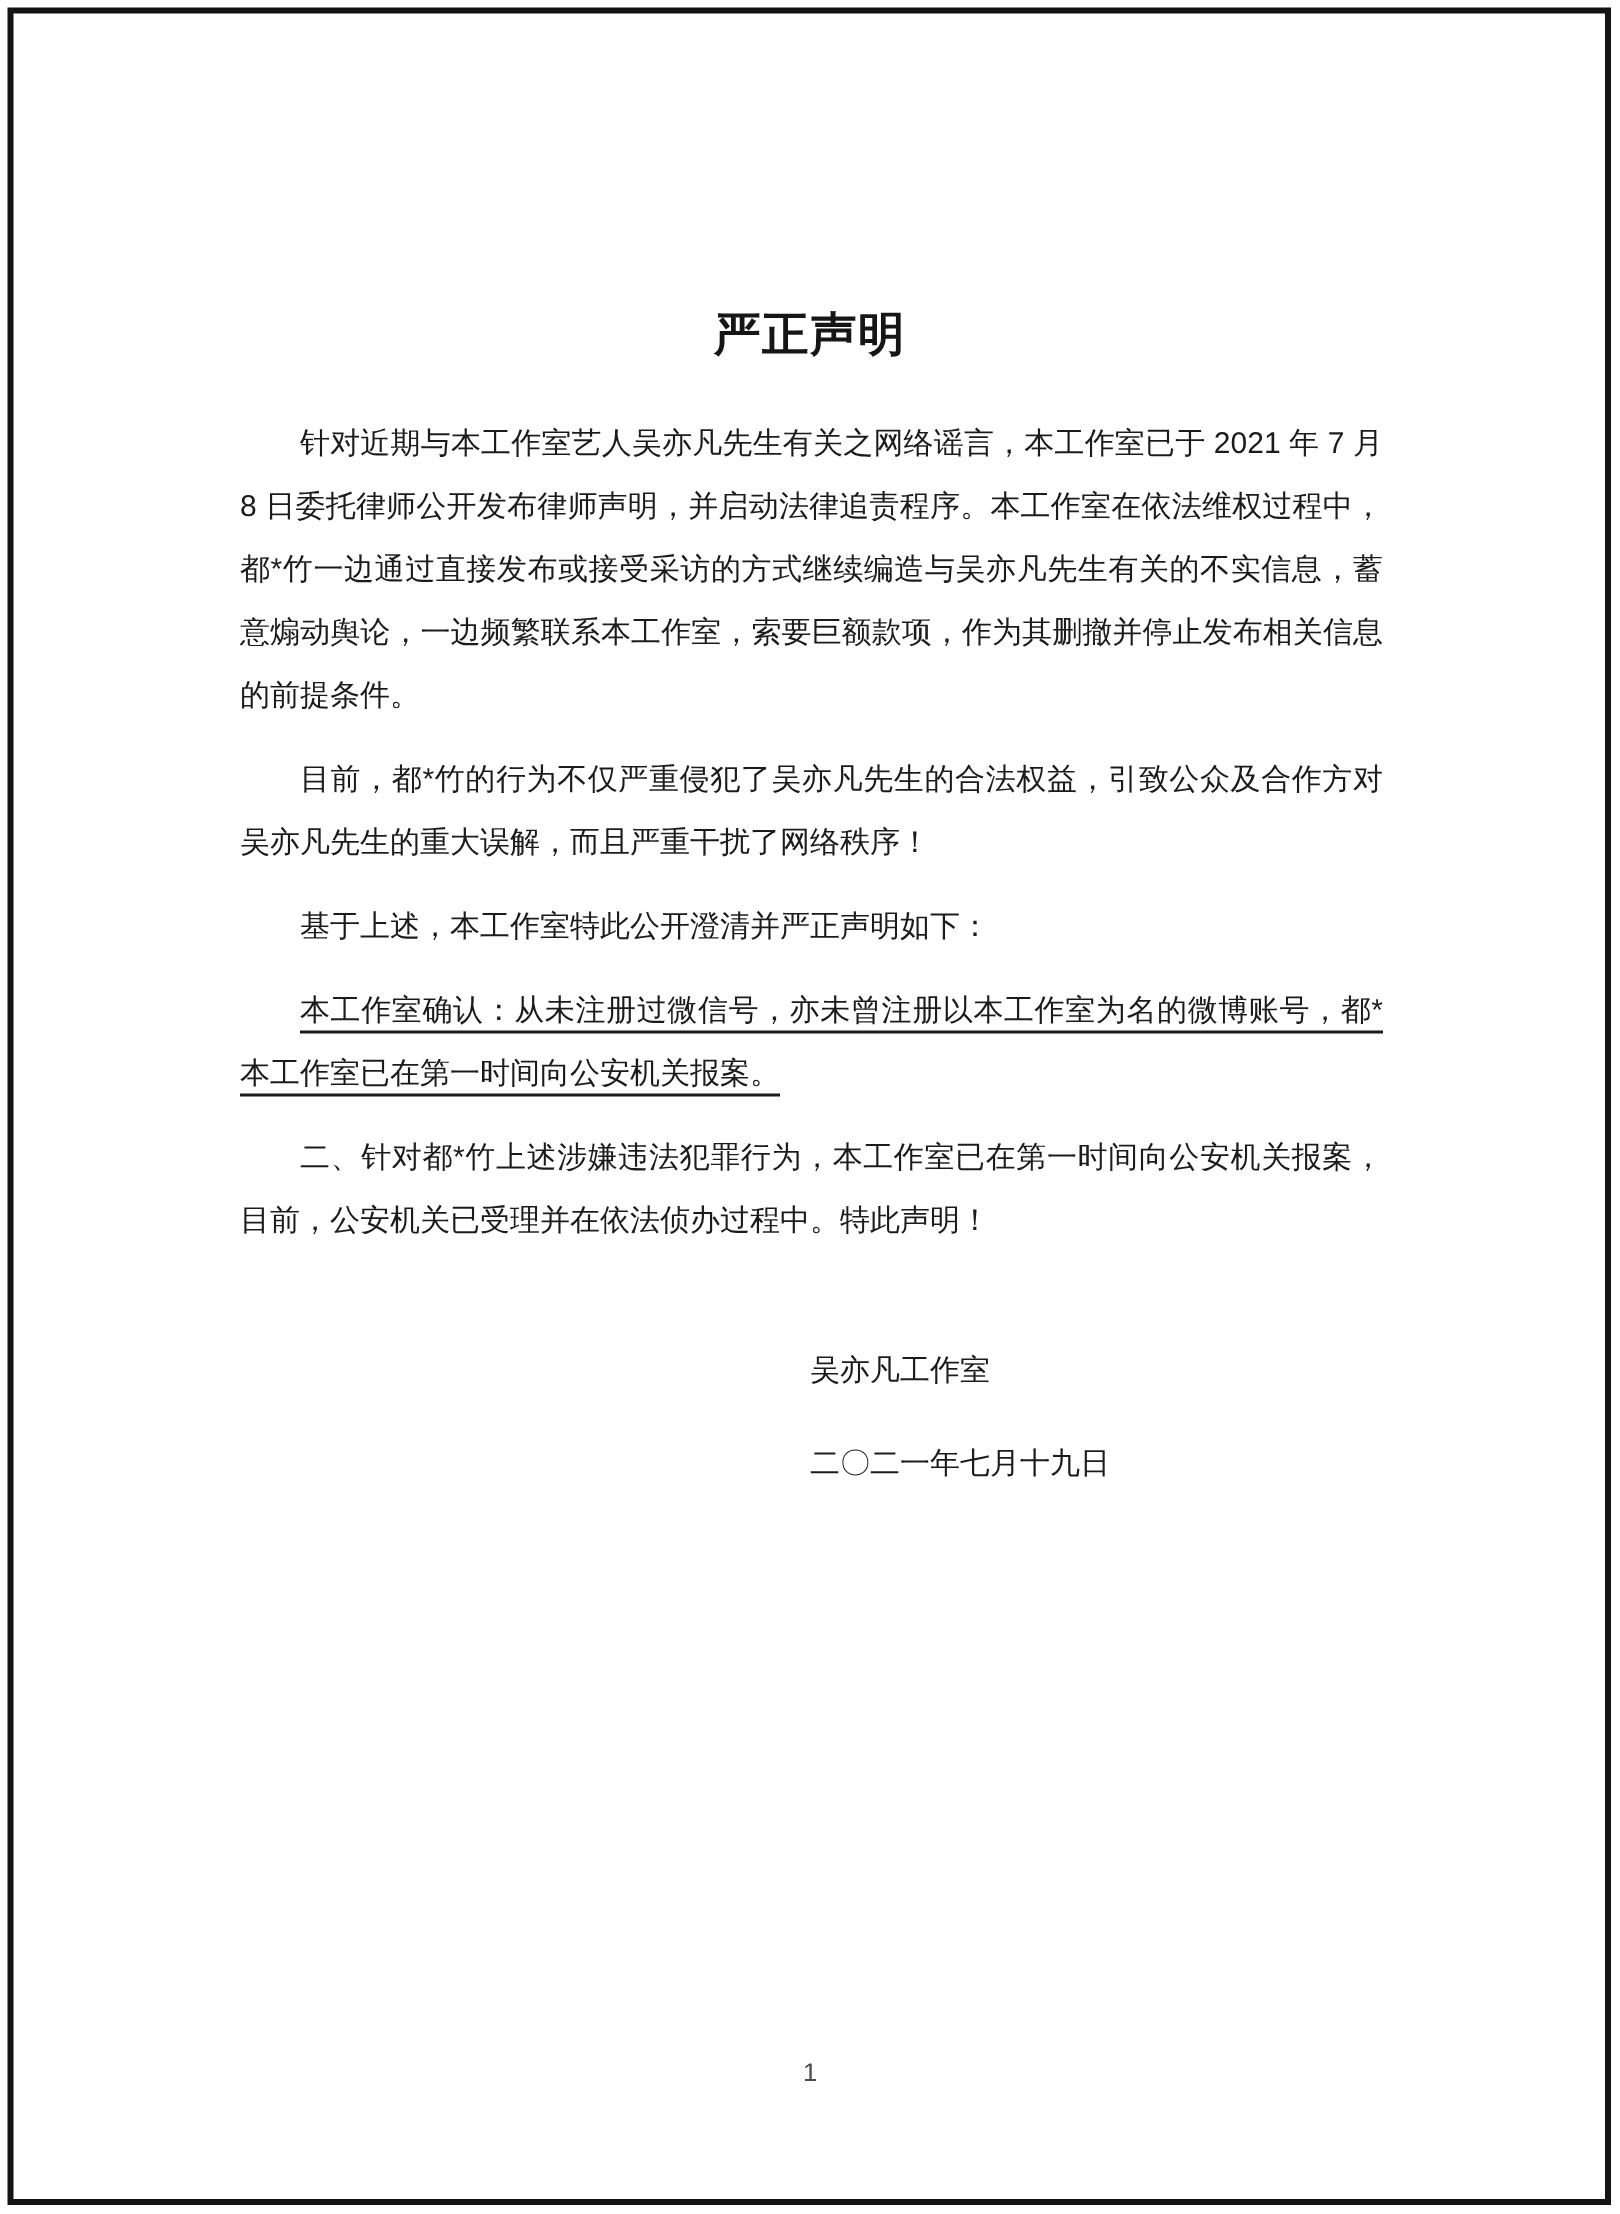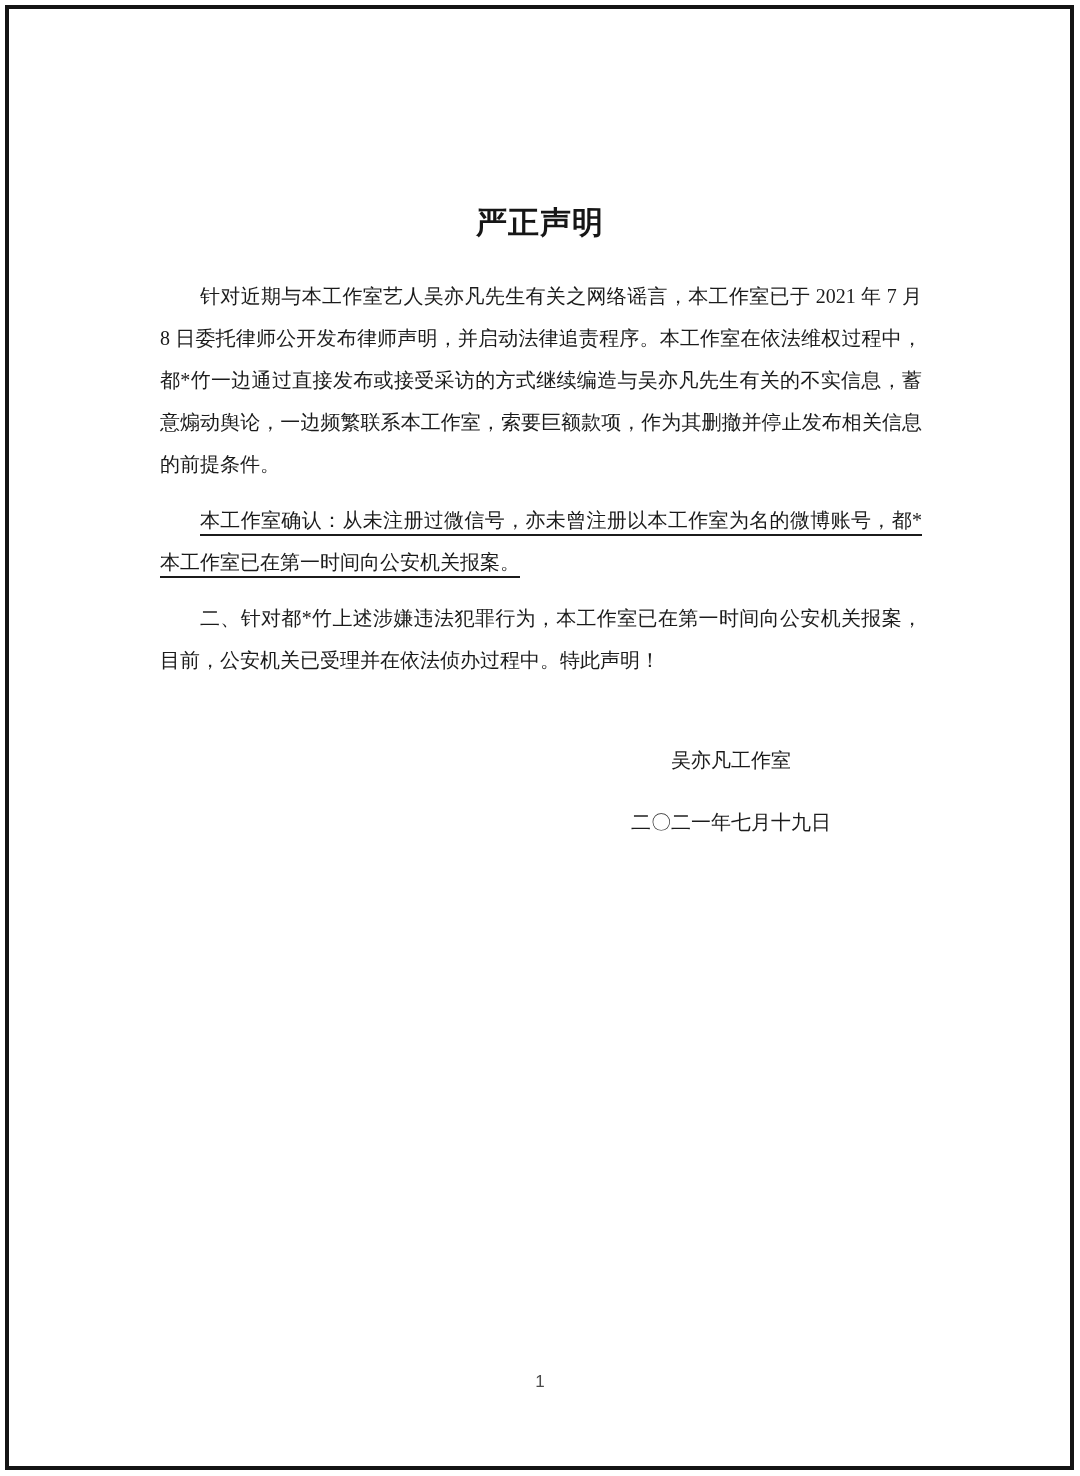--- a/index.html
+++ b/index.html
@@ -39,35 +39,34 @@
   }
   .doc-body {
     position: absolute;
     top: 275px;
     left: 160px;
     width: 762px;
     font-size: 20px;
     line-height: 42px;
     text-align: justify;
     color: #1b1b1b;
-    font-family: Liberation Serif, serif;
   }
   .doc-body p {
     margin: 0 0 14px 0;
     text-indent: 2em;
   }
   .doc-body p.underlined span {
     text-decoration: underline;
     text-underline-offset: 7px;
     text-decoration-thickness: 1.5px;
   }
   .sig-block {
     margin-top: 66px;
     margin-left: 380px;
-    text-align: center;
+    text-align: left;
     font-size: 20px;
     color: #1b1b1b;
   }
   .sig-name {
     line-height: 26px;
   }
   .sig-date {
     margin-top: 36px;
     line-height: 26px;
   }
@@ -83,20 +82,22 @@
 </style>
 </head>
 <body>
 
 <div class="page-frame"></div>
 
 <h1 class="doc-title">严正声明</h1>
 
 <div class="doc-body">
   <p>针对近期与本工作室艺人吴亦凡先生有关之网络谣言，本工作室已于 2021 年 7 月 8 日委托律师公开发布律师声明，并启动法律追责程序。本工作室在依法维权过程中，都*竹一边通过直接发布或接受采访的方式继续编造与吴亦凡先生有关的不实信息，蓄意煽动舆论，一边频繁联系本工作室，索要巨额款项，作为其删撤并停止发布相关信息的前提条件。</p>
+  <p>目前，都*竹的行为不仅严重侵犯了吴亦凡先生的合法权益，引致公众及合作方对吴亦凡先生的重大误解，而且严重干扰了网络秩序！</p>
+  <p>基于上述，本工作室特此公开澄清并严正声明如下：</p>
   <p class="underlined">
     <span>本工作室确认：从未注册过微信号，亦未曾注册以本工作室为名的微博账号，都*本工作室已在第一时间向公安机关报案。</span>
   </p>
   <p>二、针对都*竹上述涉嫌违法犯罪行为，本工作室已在第一时间向公安机关报案，目前，公安机关已受理并在依法侦办过程中。特此声明！</p>
 
   <div class="sig-block">
     <div class="sig-name">吴亦凡工作室</div>
     <div class="sig-date">二〇二一年七月十九日</div>
   </div>
 </div>

